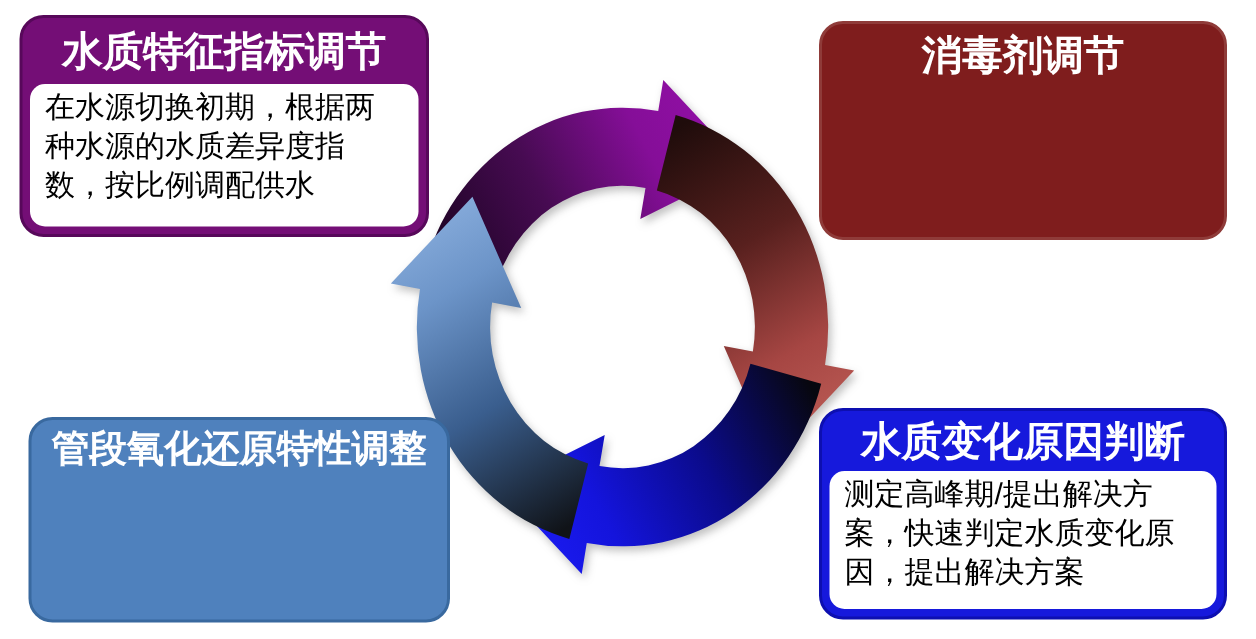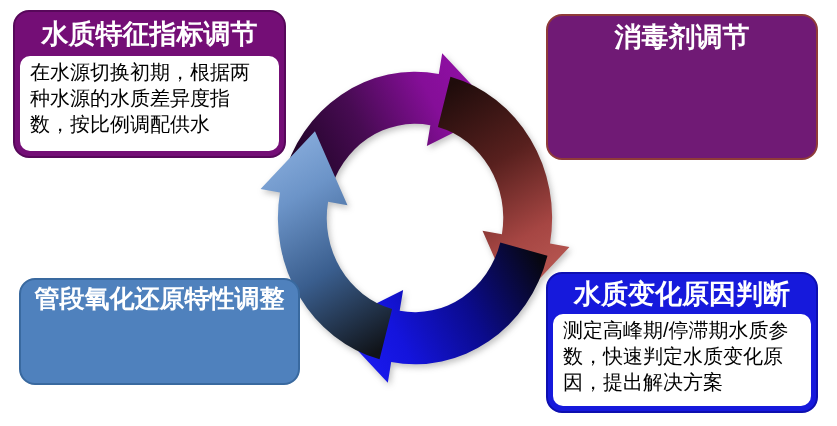--- a/index.html
+++ b/index.html
@@ -21,23 +21,23 @@
     color:#ffffff;font-weight:bold;text-align:right;white-space:nowrap;
     display:flex;align-items:center;justify-content:center;
   }
   .card-body{
     flex:1;background:#ffffff;border-radius:10px;box-sizing:border-box;
     padding:3px 10px 0 10px;color:#000;font-size:20px;line-height:1.3;
     letter-spacing:0;overflow:hidden;
   }
   .card-tl{left:13px;top:10px;width:273px;height:148px;background:#740E76;border:2px solid #57085A;}
   .card-tl .card-title{height:44px;font-size:27px;}
-  .card-tr{left:546px;top:14px;width:272px;height:146px;background:#701a75;border:2px solid #8F3B39;}
+  .card-tr{left:546px;top:14px;width:272px;height:146px;background:#7f1d1d;border:2px solid #8F3B39;}
   .card-tr .card-title{height:42px;font-size:27px;}
-  .card-bl{left:19px;top:278px;width:281px;height:107px;background:#4F81BD;border:2px solid #39699F;}
+  .card-bl{left:19px;top:278px;width:281px;height:137px;background:#4F81BD;border:2px solid #39699F;}
   .card-bl .card-title{height:36px;font-size:25px;}
   .card-br{left:546px;top:272px;width:272px;height:141px;background:#1619DC;border:2px solid #0D0FB0;}
   .card-br .card-title{height:40px;font-size:27px;}
 </style>
 </head>
 <body>
 
 <div class="canvas">
 
   <svg class="cycle" viewBox="18 28 284 284" preserveAspectRatio="none" xmlns="http://www.w3.org/2000/svg">
@@ -82,16 +82,16 @@
   <div class="card card-tr">
     <div class="card-title">消毒剂调节</div>
   </div>
 
   <div class="card card-bl">
     <div class="card-title">管段氧化还原特性调整</div>
   </div>
 
   <div class="card card-br">
     <div class="card-title">水质变化原因判断</div>
-    <div class="card-body">测定高峰期/停滞期水质参数，快速判定水质变化原因，提出解决方案</div>
+    <div class="card-body">测定高峰期/提出解决方案，快速判定水质变化原因，提出解决方案</div>
   </div>
 
 </div>
 
 </body></html>

